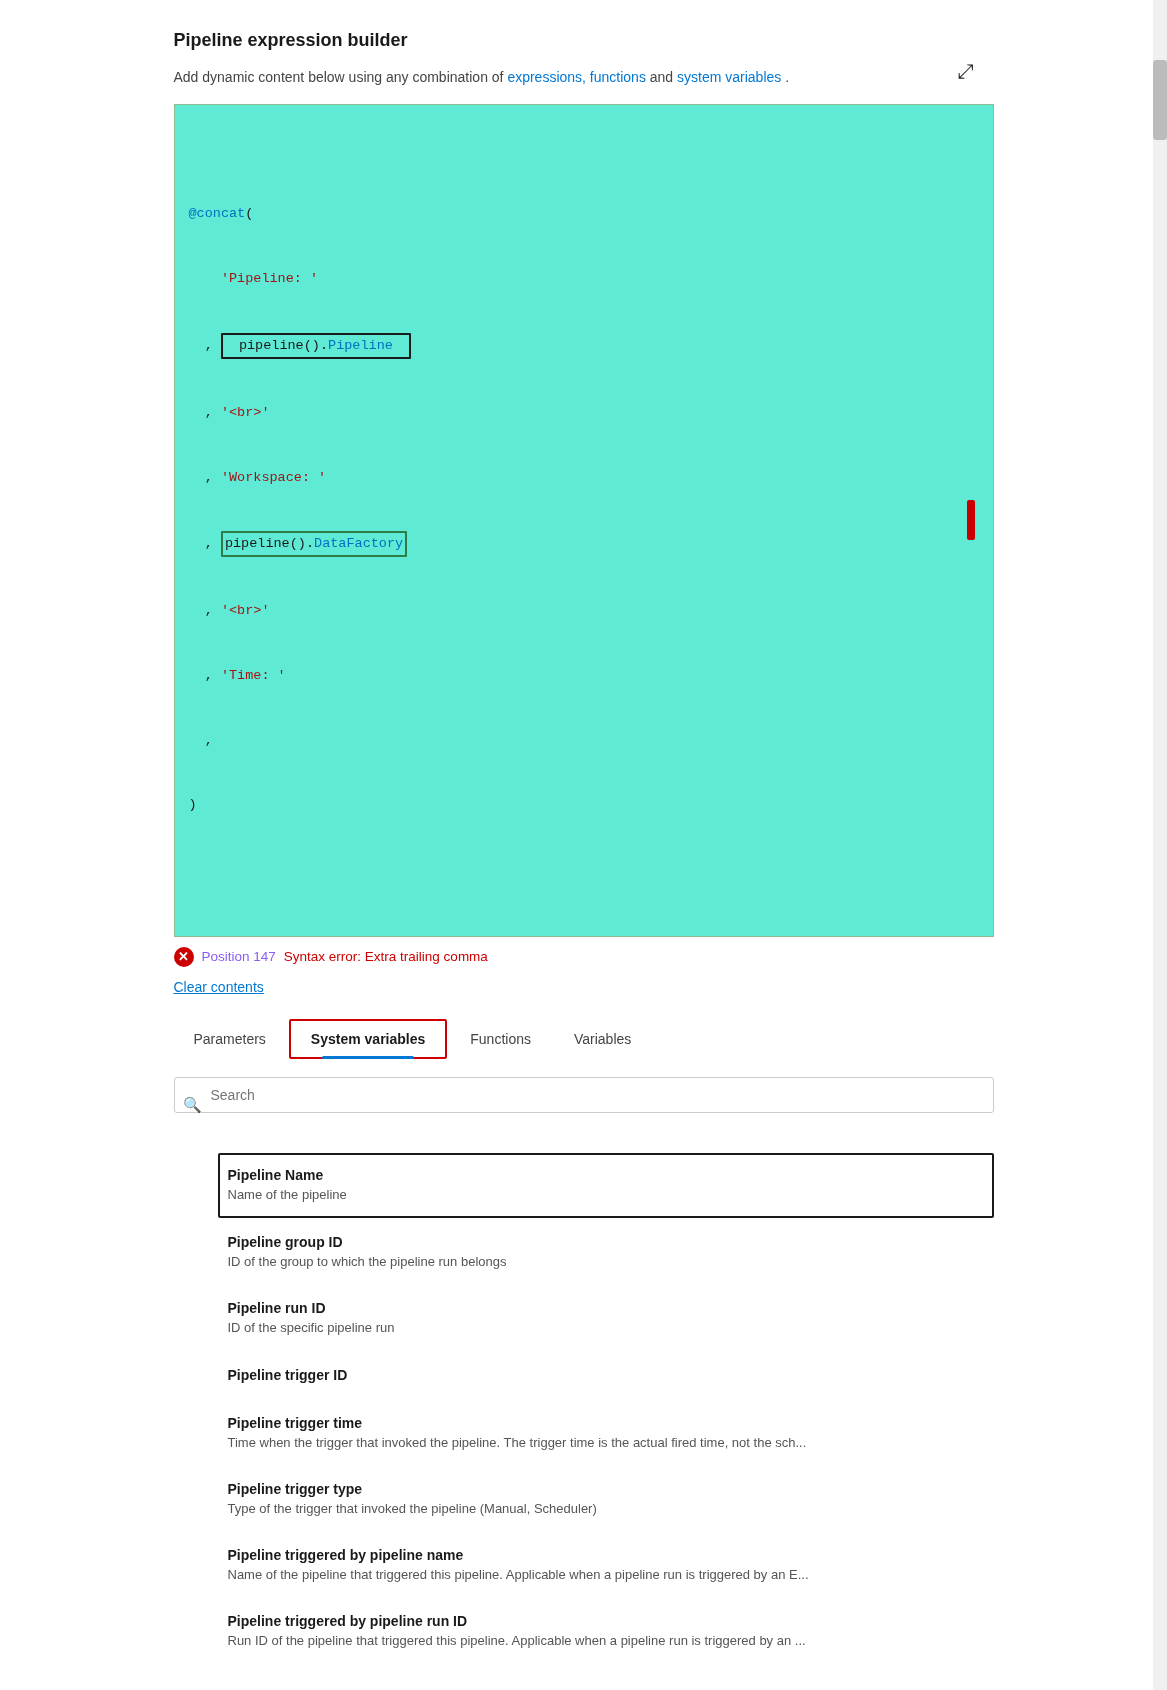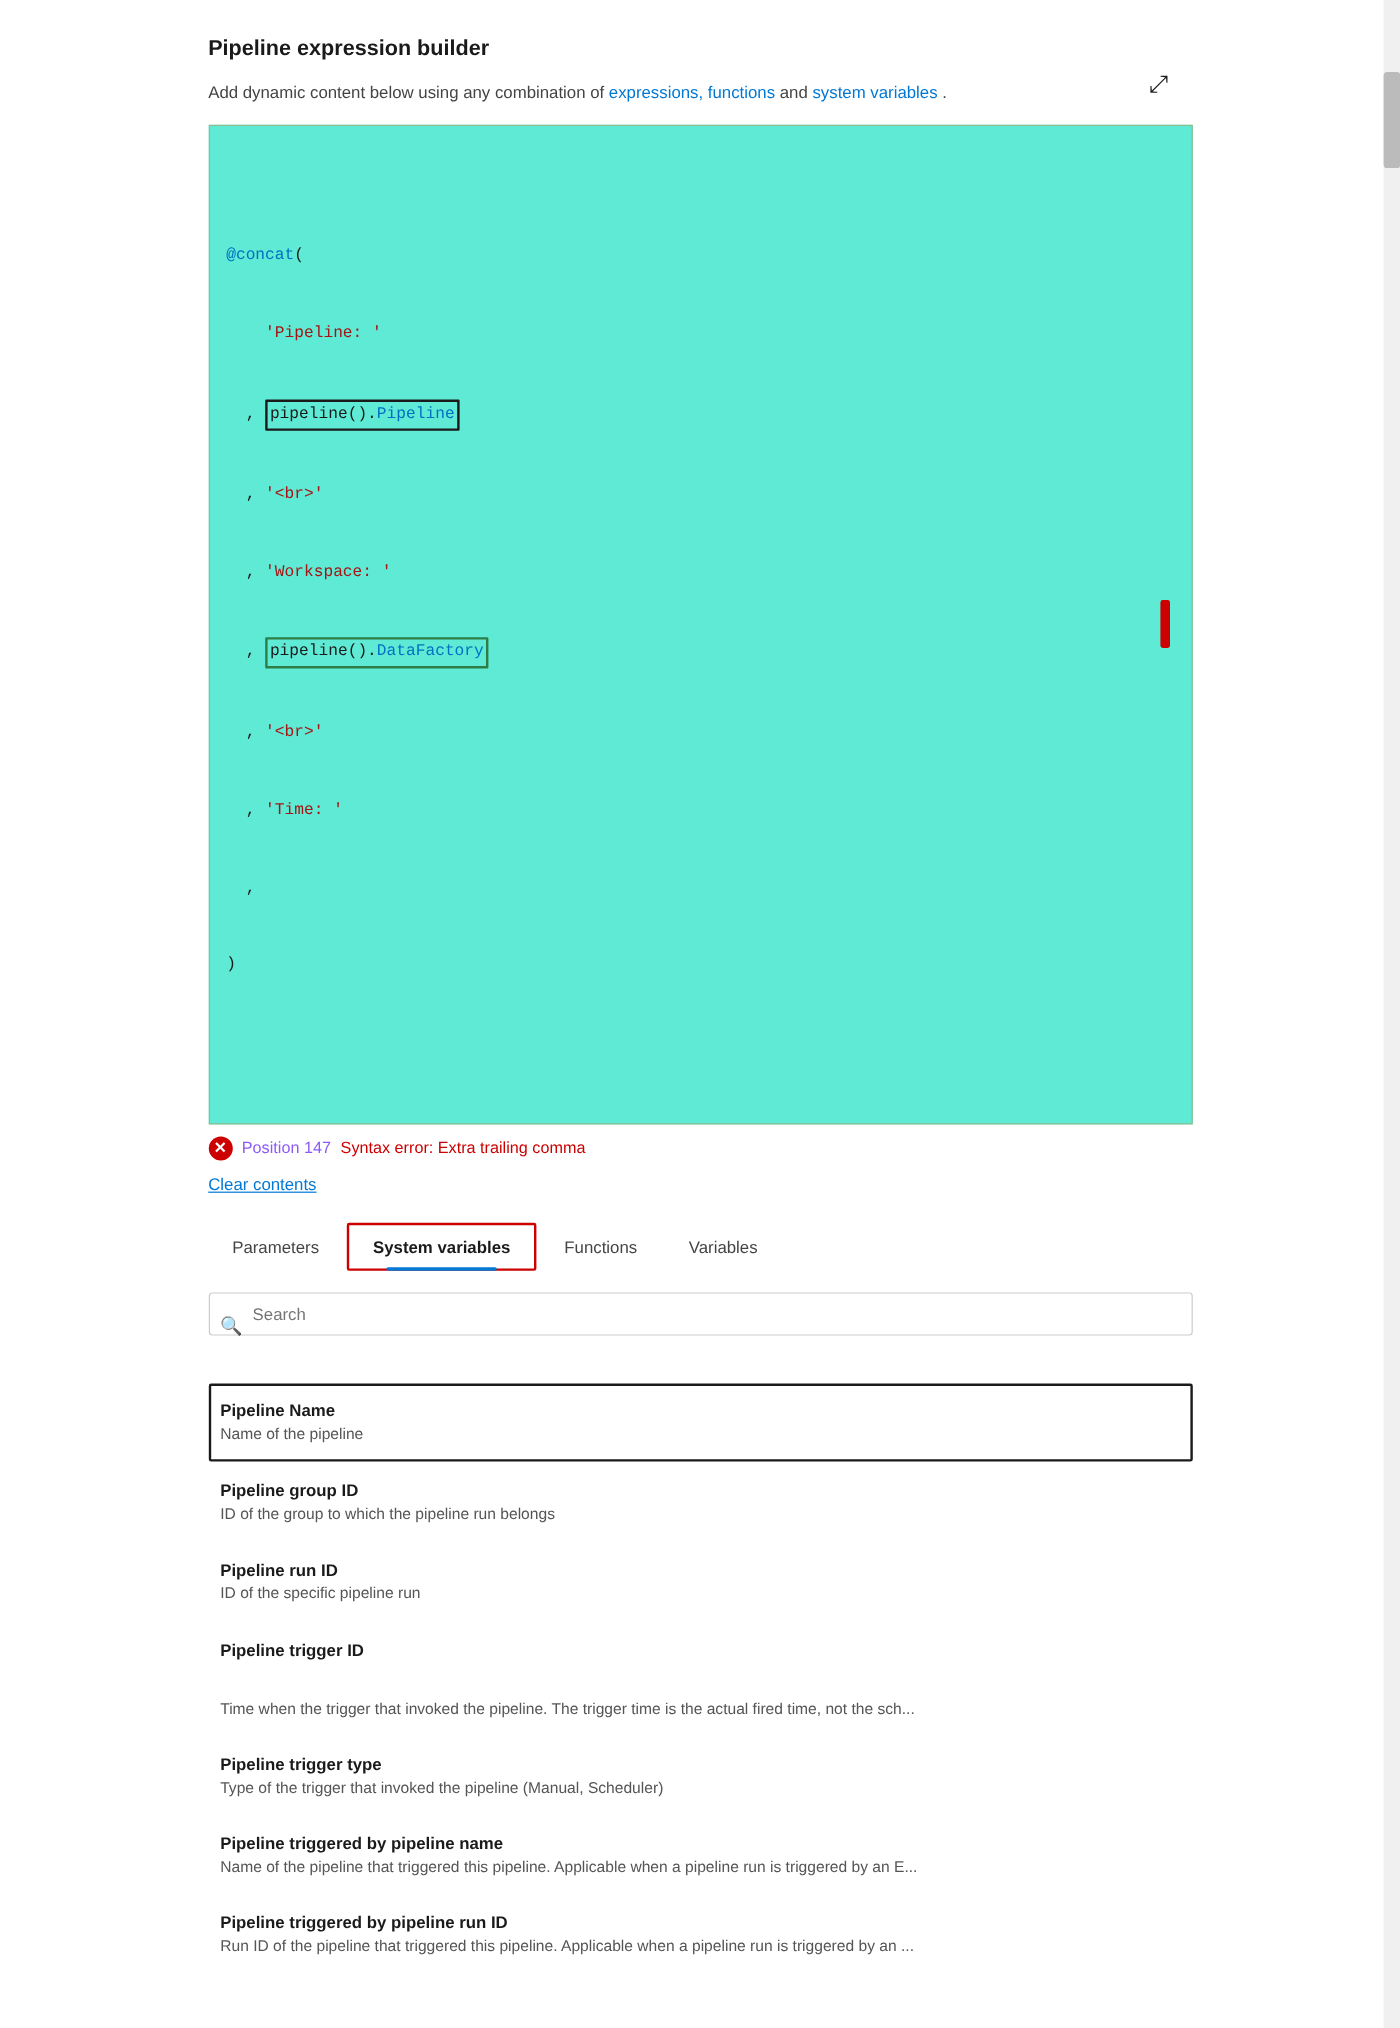--- a/index.html
+++ b/index.html
@@ -53,21 +53,21 @@
       overflow-y: auto;
       position: relative;
       white-space: pre;
       margin-bottom: 10px;
       color: #1a1a1a;
     }
     .code-line { display: block; }
     .highlight-box-black {
       display: inline-block;
       border: 2px solid #1a1a1a;
-      padding: 0 2px;
+      padding: 0 16px;
       border-radius: 1px;
     }
     .highlight-box-green {
       display: inline-block;
       border: 2px solid #2d7d46;
       padding: 0 2px;
       border-radius: 1px;
     }
     .scrollbar-indicator {
       position: absolute;
@@ -170,20 +170,21 @@
     }
     .variables-list {
       display: flex;
       flex-direction: column;
       gap: 0;
     }
     .variable-item {
       padding: 14px 10px;
       cursor: pointer;
       border-bottom: 1px solid transparent;
+      margin-left: 44px;
     }
     .variable-item.highlighted-black {
       border: 2px solid #1a1a1a;
       border-radius: 2px;
       padding: 12px 8px;
       margin-bottom: 2px;
     }
     .var-name {
       font-weight: 600;
       font-size: 14px;
@@ -286,20 +287,21 @@
         <div class="var-desc">ID of the group to which the pipeline run belongs</div>
       </div>
       <div class="variable-item">
         <div class="var-name">Pipeline run ID</div>
         <div class="var-desc">ID of the specific pipeline run</div>
       </div>
       <div class="variable-item">
         <div class="var-name">Pipeline trigger ID</div>
       </div>
       <div class="variable-item">
+        <div class="var-name">Pipeline trigger time</div>
         <div class="var-desc">Time when the trigger that invoked the pipeline. The trigger time is the actual fired time, not the sch...</div>
       </div>
       <div class="variable-item">
         <div class="var-name">Pipeline trigger type</div>
         <div class="var-desc">Type of the trigger that invoked the pipeline (Manual, Scheduler)</div>
       </div>
       <div class="variable-item">
         <div class="var-name">Pipeline triggered by pipeline name</div>
         <div class="var-desc">Name of the pipeline that triggered this pipeline. Applicable when a pipeline run is triggered by an E...</div>
       </div>

